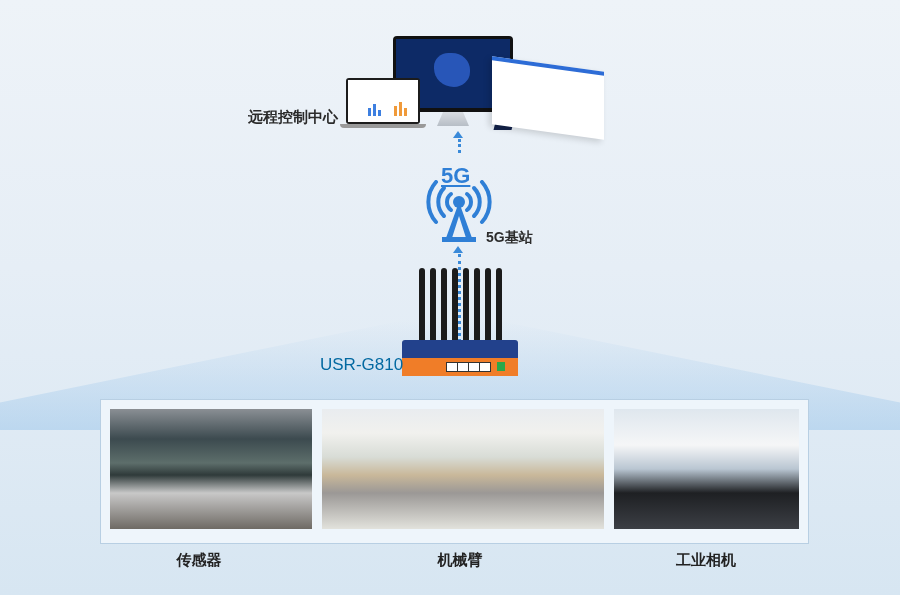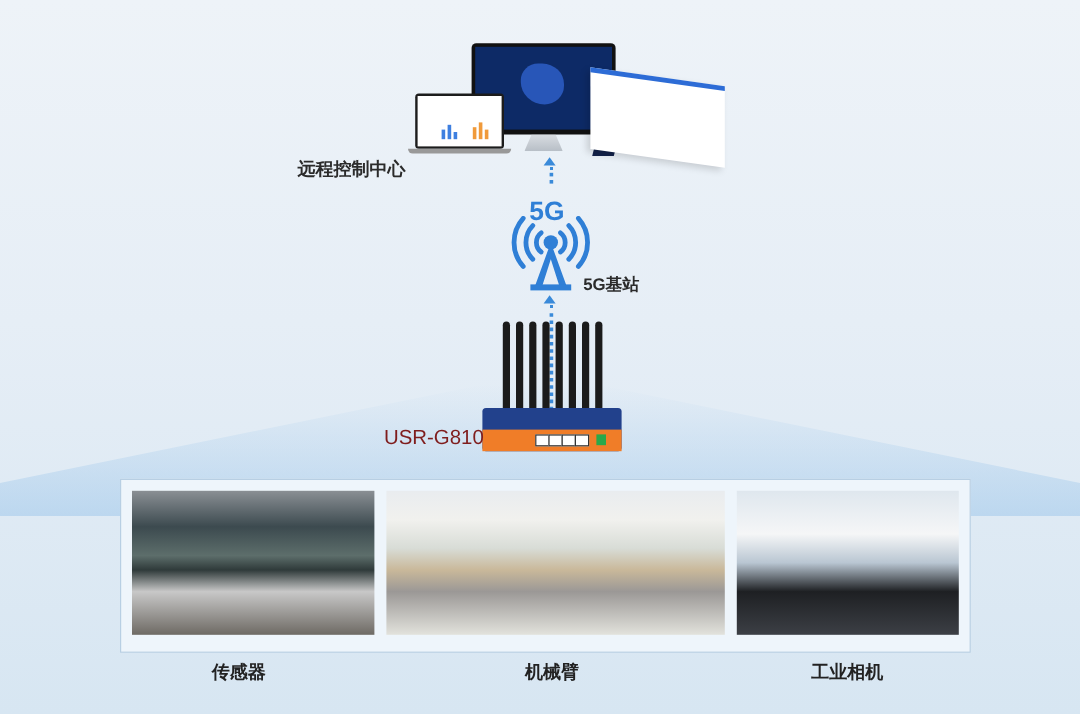--- a/index.html
+++ b/index.html
@@ -56,26 +56,26 @@
       <div class="bar" style="left:30px;height:6px"></div>
         <div class="bar" style="left:46px;height:10px;background:#f09a3a"></div>
       <div class="bar" style="left:51px;height:14px;background:#f09a3a"></div>
         <div class="bar" style="left:56px;height:8px;background:#f09a3a"></div>
     </div>
   </div>
   <div class="laptop-base"></div>
   <div class="docs2"></div>
   <div class="docs"></div>
 </div>
-<div class="label" style="left:248px;top:132px;font-size:15px;">远程控制中心</div>
+<div class="label" style="left:248px;top:108px;font-size:15px;">远程控制中心</div>
 
 <div class="arrow" style="left:453px;top:131px"></div>
 <div class="dash" style="top:139px;height:14px"></div>
 
-<div class="label" style="left:441px;top:163px;font-size:22px;color:#2f7fd6;">5G</div>
+<div class="label" style="left:441px;top:163px;font-size:22px;color:#2f7fd6;text-decoration:underline;">5G</div>
 <svg style="position:absolute;left:422px;top:180px" width="74" height="64" viewBox="0 0 74 64">
   <g fill="none" stroke="#2f7fd6" stroke-width="4" stroke-linecap="round">
     <path d="M22 8 A20 20 0 0 0 22 36"></path>
       <path d="M52 8 A20 20 0 0 1 52 36"></path>
     <path d="M14 2 A30 30 0 0 0 14 42"></path>
       <path d="M60 2 A30 30 0 0 1 60 42"></path>
     <path d="M29 14 A10 10 0 0 0 29 30"></path>
       <path d="M45 14 A10 10 0 0 1 45 30"></path>
   </g>
   <circle cx="37" cy="22" r="6" fill="#2f7fd6"></circle>
@@ -98,21 +98,21 @@
     <div class="ant" style="left:496px"></div>
   <div class="router">
       <div class="front"></div>
     </div>
   <div class="port" style="left:446px"></div>
     <div class="port" style="left:457px"></div>
   <div class="port" style="left:468px"></div>
     <div class="port" style="left:479px"></div>
   <div style="position:absolute;left:497px;top:362px;width:8px;height:9px;background:#2aa84a"></div>
 </div>
-<div class="label" style="left:320px;top:355px;font-size:17px;font-weight:normal;color:#7f1d1d;">USR-G810</div>
+<div class="label" style="left:320px;top:355px;font-size:17px;font-weight:normal;color:#0369a1;">USR-G810</div>
 
 <div class="panel"></div>
 <div class="photo p1"></div>
 <div class="photo p2"></div>
 <div class="photo p3"></div>
 
 <div class="cap" style="left:149px;width:100px">传感器</div>
 <div class="cap" style="left:410px;width:100px">机械臂</div>
 <div class="cap" style="left:656px;width:100px">工业相机</div>
 

